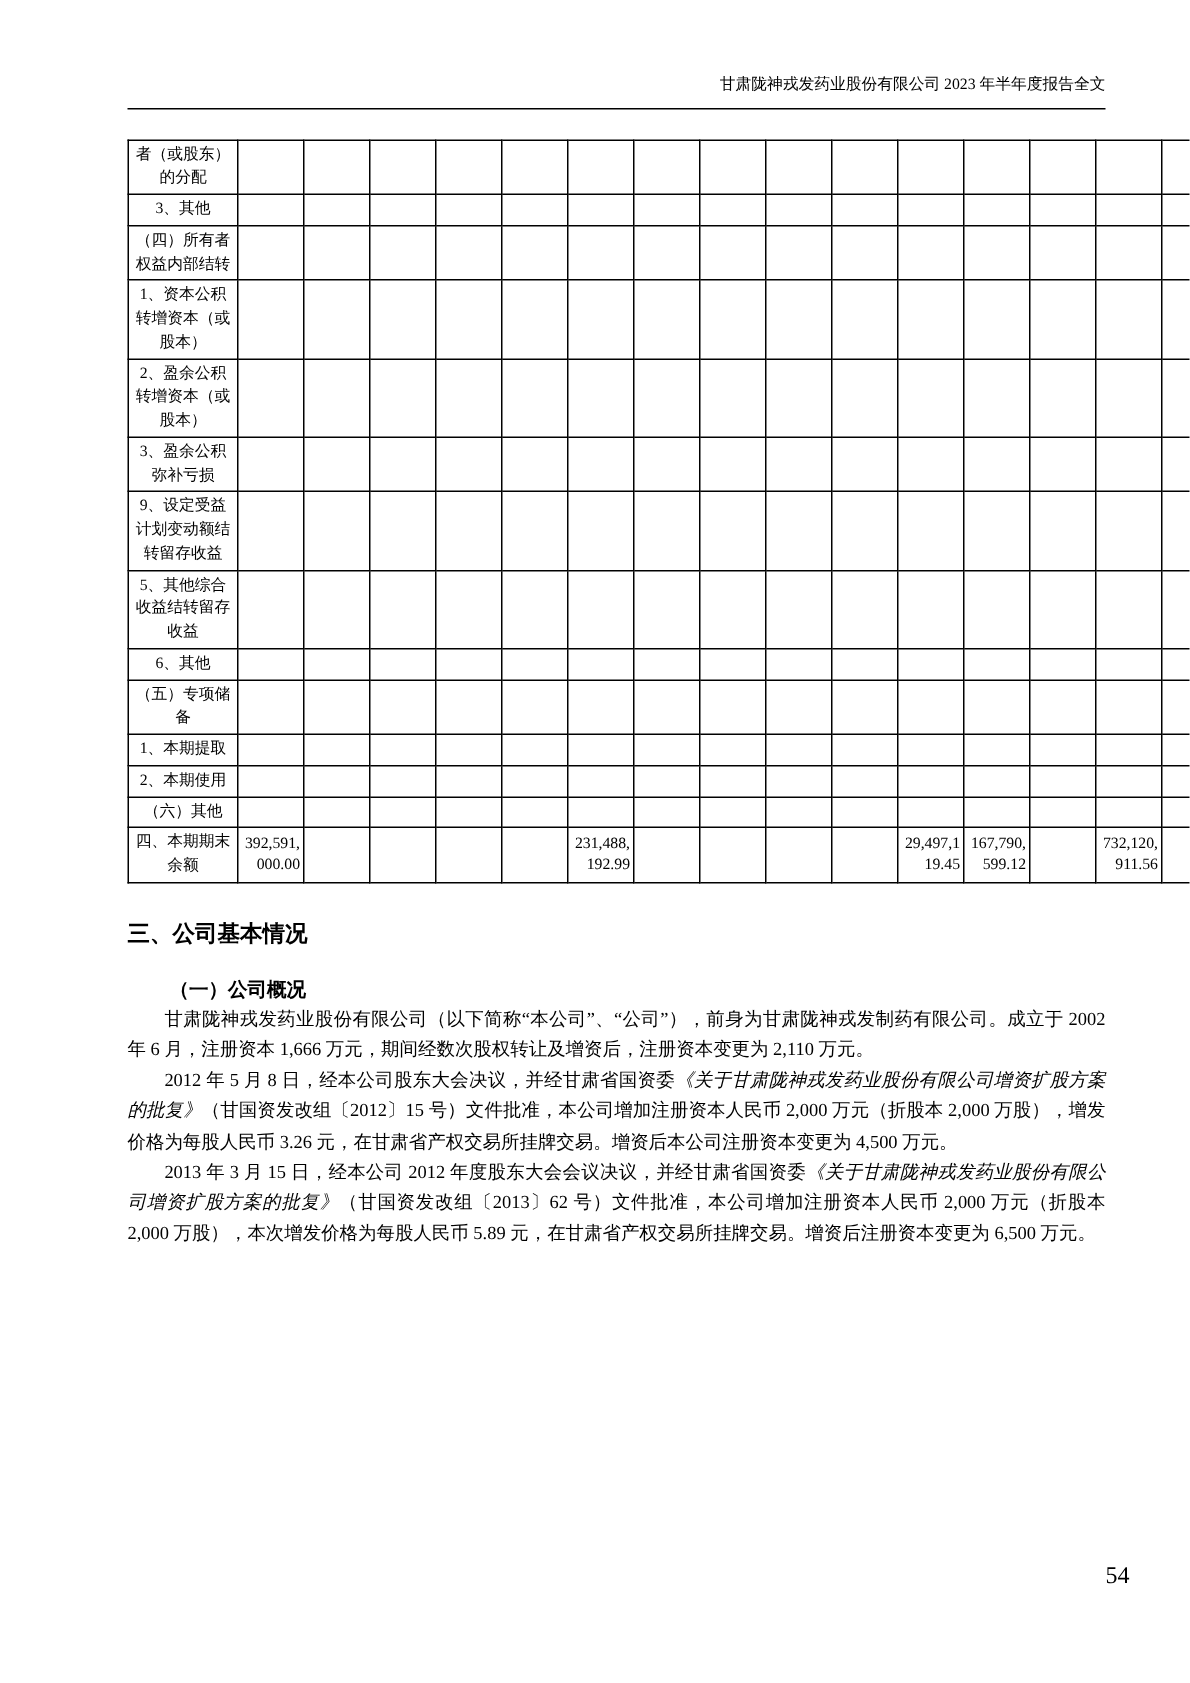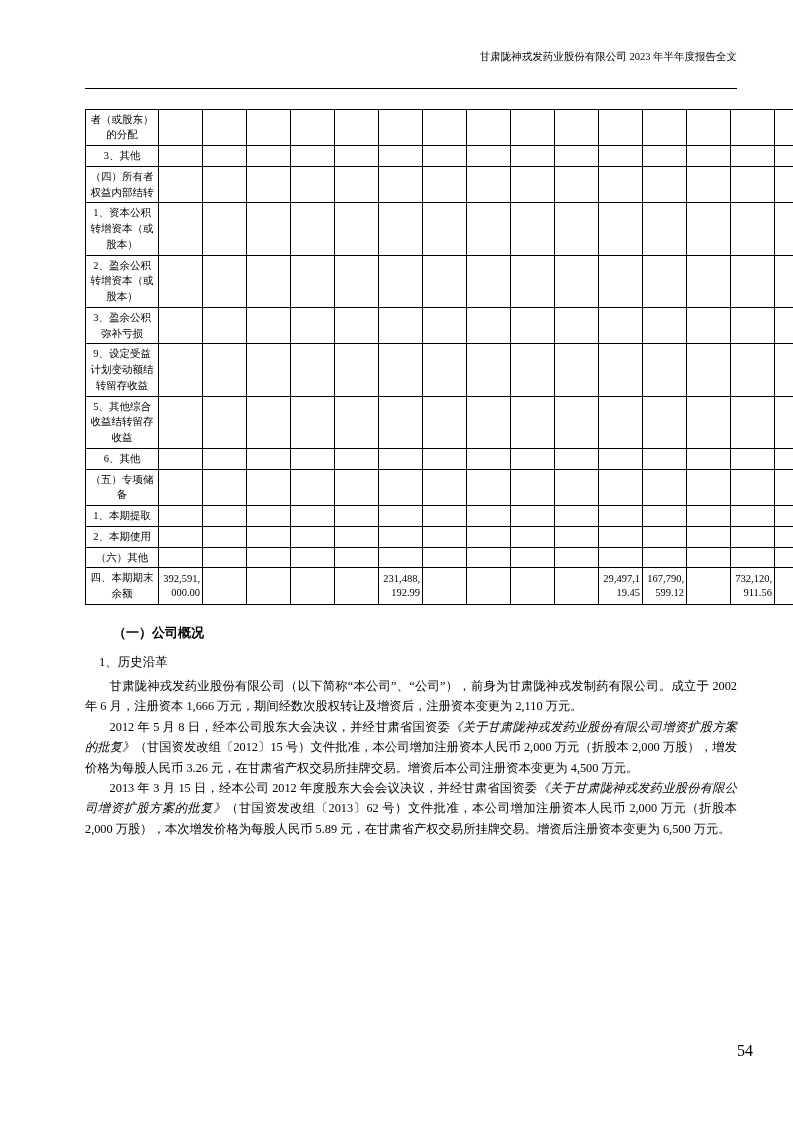--- a/index.html
+++ b/index.html
@@ -11,21 +11,21 @@
   }
   .page {
     position: absolute; top: 0; left: 0;
     width: 793px; height: 1122px;
     padding: 50px 56px 0 85px;
     box-sizing: border-box;
   }
   .page-header {
     text-align: right;
     font-size: 10.5px; line-height: 1.3;
-    padding-bottom: 24px;
+    padding-bottom: 8px;
     border-bottom: 1px solid #000;
     margin-bottom: 20px;
   }
   table.equity {
     border-collapse: collapse;
     table-layout: fixed;
     width: 651px;
   }
   table.equity td {
     border: 1px solid #000;
@@ -335,24 +335,24 @@
           <td class="num"></td>
           <td class="num">29,497,119.45</td>
           <td class="num">167,790,599.12</td>
           <td class="num"></td>
           <td class="num">732,120,911.56</td>
           <td class="num"></td>
         </tr>
       </tbody>
   </table>
 
+  <h2 class="sec">三、公司基本情况</h2>
 
   <h3 class="subsec">（一）公司概况</h3>
 
-  <div class="item-title">1、历史沿革</div>
 
   <div class="paras">
       <p><span>甘肃陇神戎发药业股份有限公司（以下简称“本公司”、“公司”），前身为甘肃陇神戎发制药有限公司。成立于 2002 年 6 月，注册资本 1,666 万元，期间经数次股权转让及增资后，注册资本变更为 2,110 万元。</span></p>
       <p><span>2012 年 5 月 8 日，经本公司股东大会决议，并经甘肃省国资委</span><span class="italic">《关于甘肃陇神戎发药业股份有限公司增资扩股方案的批复》</span><span>（甘国资发改组〔2012〕15 号）文件批准，本公司增加注册资本人民币 2,000 万元（折股本 2,000 万股），增发价格为每股人民币 3.26 元，在甘肃省产权交易所挂牌交易。增资后本公司注册资本变更为 4,500 万元。</span></p>
       <p><span>2013 年 3 月 15 日，经本公司 2012 年度股东大会会议决议，并经甘肃省国资委</span><span class="italic">《关于甘肃陇神戎发药业股份有限公司增资扩股方案的批复》</span><span>（甘国资发改组〔2013〕62 号）文件批准，本公司增加注册资本人民币 2,000 万元（折股本 2,000 万股），本次增发价格为每股人民币 5.89 元，在甘肃省产权交易所挂牌交易。增资后注册资本变更为 6,500 万元。</span></p>
     </div>
 
   <div class="page-number">54</div>
 
 </div>

